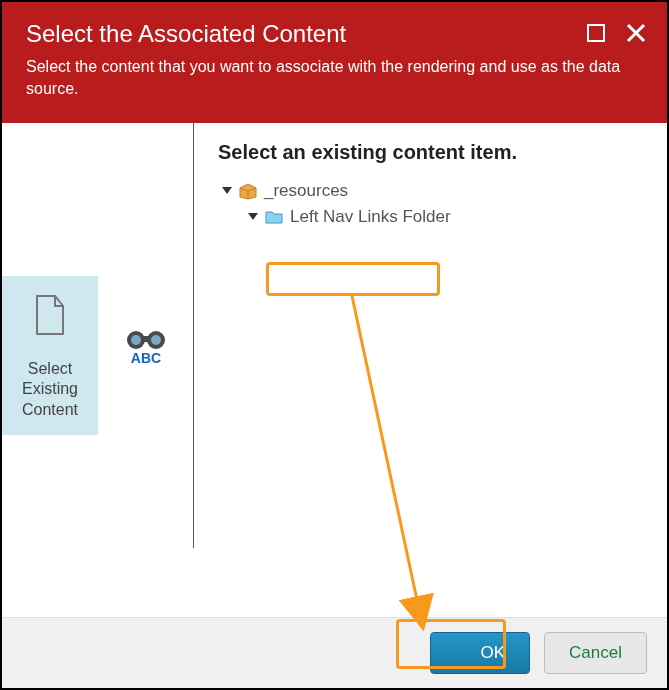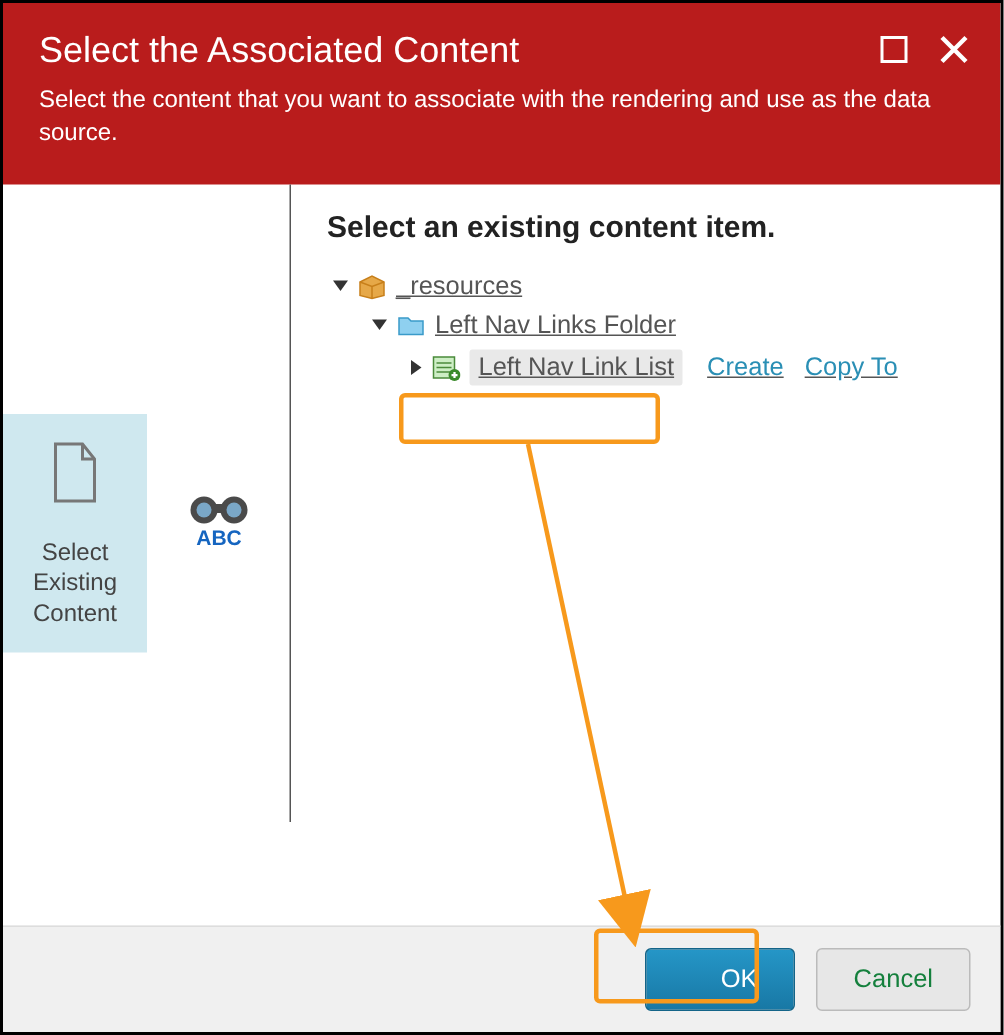--- a/index.html
+++ b/index.html
@@ -95,21 +95,20 @@
 }
 .tree {
   font-size: 17px;
   color: #555;
 }
 .tree-row {
   display: flex;
   align-items: center;
   gap: 6px;
   padding: 3px 0;
-  text-decoration: underline;
 }
 .tree-indent-1 { padding-left: 4px; }
 .tree-indent-2 { padding-left: 30px; }
 .tree-indent-3 { padding-left: 56px; }
 .tree-caret {
   width: 0;
   height: 0;
   display: inline-block;
 }
 .tree-caret.down {
@@ -253,39 +252,20 @@
       <div class="tree-row tree-indent-2">
         <span class="tree-caret down"></span>
         <span class="tree-icon">
           <svg width="20" height="18">
               <path d="M2 4 L8 4 L10 6 L18 6 L18 15 L2 15 Z" fill="#8fd0f0" stroke="#3a9ac9" stroke-width="1"></path>
             </svg>
         </span>
         <span class="tree-label">Left Nav Links Folder</span>
       </div>
 
-      <div class="tree-row tree-indent-3">
-        <span class="tree-caret right"></span>
-        <span class="tree-icon">
-          <svg width="20" height="18">
-            <rect x="2" y="2" width="14" height="14" fill="#cdeec5" stroke="#4a8a3a" stroke-width="1"></rect>
-            <line x1="4" y1="6" x2="14" y2="6" stroke="#4a8a3a" stroke-width="1"></line>
-            <line x1="4" y1="9" x2="14" y2="9" stroke="#4a8a3a" stroke-width="1"></line>
-            <line x1="4" y1="12" x2="14" y2="12" stroke="#4a8a3a" stroke-width="1"></line>
-            <circle cx="16" cy="14" r="4" fill="#3a8a2a"></circle>
-            <line x1="16" y1="12" x2="16" y2="16" stroke="#fff" stroke-width="1.5"></line>
-            <line x1="14" y1="14" x2="18" y2="14" stroke="#fff" stroke-width="1.5"></line>
-          </svg>
-        </span>
-        <span class="tree-label selected">Left Nav Link List</span>
-        <div class="tree-actions">
-          <span>Create</span>
-          <span>Copy To</span>
-        </div>
-      </div>
 
     </div>
   </div>
 </div>
 
 <div class="footer">
   <div class="btn btn-primary">OK</div>
   <div class="btn btn-secondary">Cancel</div>
 </div>
 

